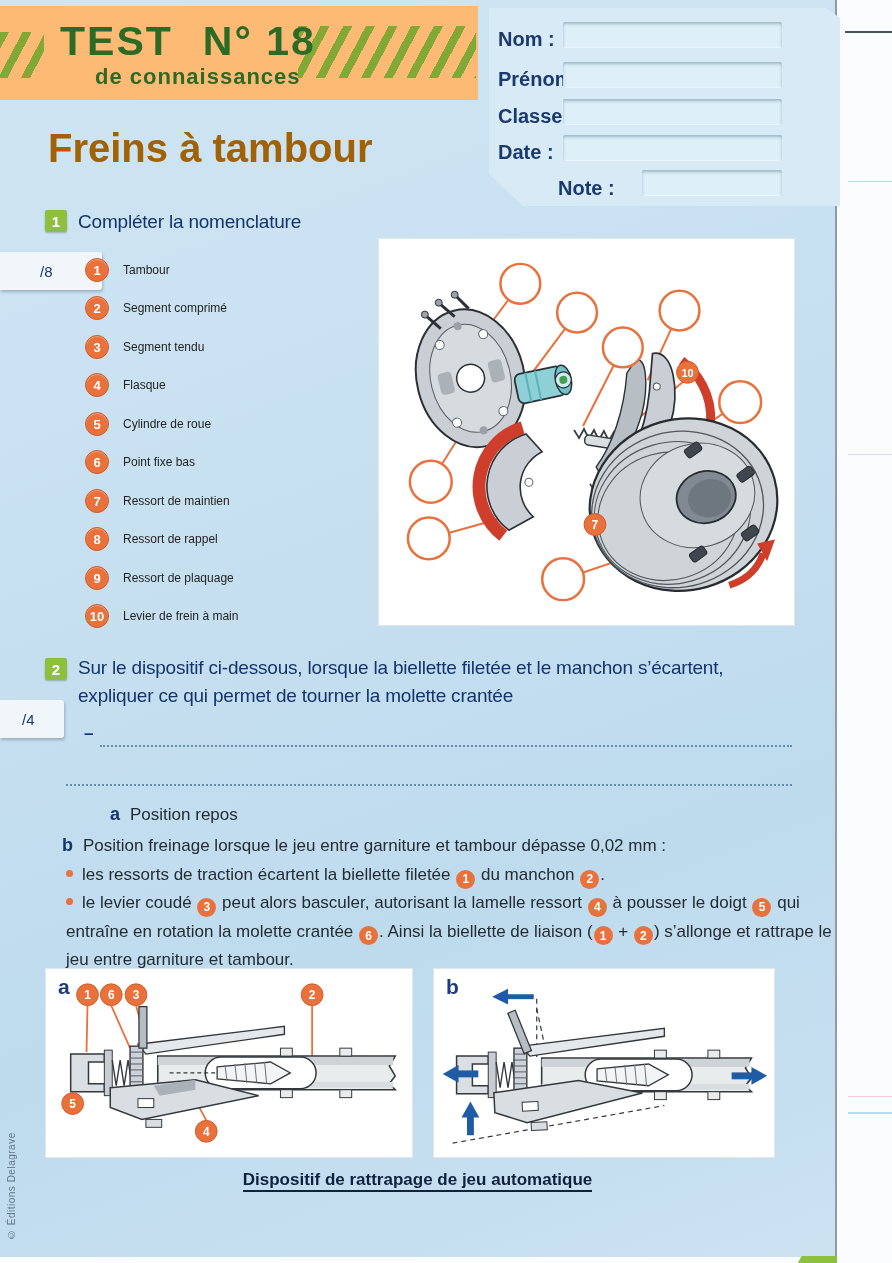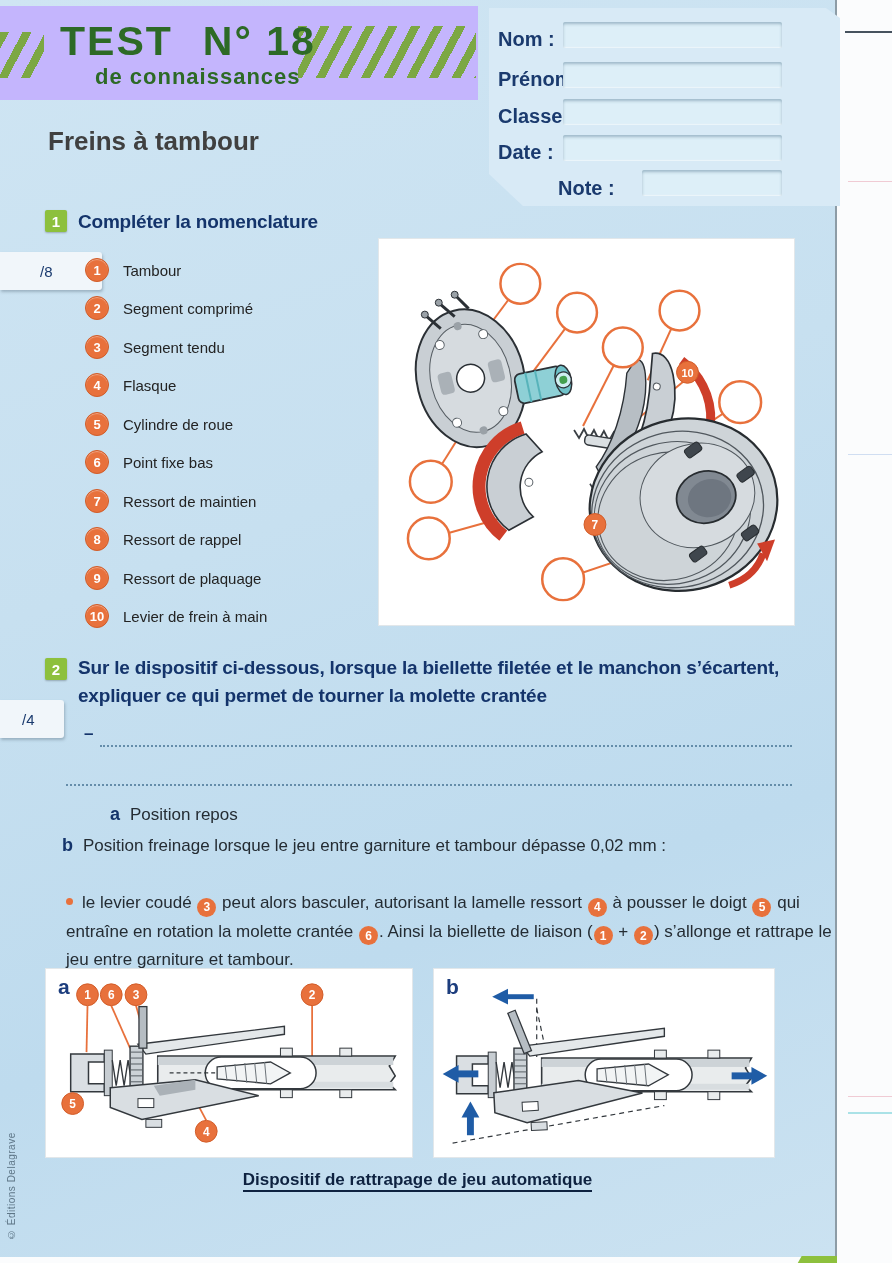--- a/index.html
+++ b/index.html
@@ -3,45 +3,45 @@
 <meta charset="utf-8">
 <style>
   html,body{margin:0;padding:0;}
   .canvas{position:relative;width:892px;height:1263px;background:#fbfcfd;overflow:hidden;
           font-family:"Liberation Sans",sans-serif;}
   .sheet{position:absolute;left:0;top:0;width:835px;height:1257px;
          background:linear-gradient(160deg,#cfe5f3 0%,#c7e0f0 40%,#bedbee 70%,#cbe2f1 100%);
          border-right:2px solid #8d9ca6;}
   .abs{position:absolute;}
   
-  .banner{position:absolute;left:0;top:6px;width:478px;height:94px;background:#c4b5fd;}
+  .banner{position:absolute;left:0;top:6px;width:478px;height:94px;background:#fdba74;}
   .hatch{position:absolute;background:repeating-linear-gradient(118deg,#74a62f 0 8px,rgba(0,0,0,0) 8px 20px);opacity:.9;}
   .test-line{position:absolute;left:60px;top:12px;display:flex;gap:30px;align-items:baseline;
              color:#2d6a26;font-weight:bold;font-size:41px;letter-spacing:2px;}
   .subtitle{position:absolute;left:95px;top:58px;color:#2d6a26;font-weight:bold;font-size:22px;letter-spacing:1px;}
-  .page-title{position:absolute;left:48px;top:126px;color:#404040;font-weight:bold;font-size:26px;}
+  .page-title{position:absolute;left:48px;top:126px;color:#a16207;font-weight:bold;font-size:40px;}
   
   .form-panel{position:absolute;left:489px;top:8px;width:351px;height:198px;background:#d8eaf6;
               clip-path:polygon(0 0,96% 0,100% 5%,100% 100%,34px 100%,0 calc(100% - 32px));}
   .fld-label{position:absolute;color:#1a3a6e;font-weight:bold;font-size:20px;}
   .fld-box{position:absolute;width:219px;height:26px;background:#ddeff8;border-radius:2px;
            box-shadow:inset 0 2px 3px rgba(96,132,155,.5),inset 0 -1px 1px rgba(255,255,255,.6);}
   
   .sq{position:absolute;width:22px;height:22px;background:#8dc03d;color:#fff;font-weight:bold;font-size:15px;
       display:flex;align-items:center;justify-content:center;border-radius:2px;box-shadow:0 1px 2px rgba(0,0,0,.25);}
-  .sec-title{position:absolute;color:#14346b;font-weight:bold;font-size:19px;letter-spacing:-0.2px;}
+  .sec-title{position:absolute;color:#14346b;font-weight:normal;font-size:19px;letter-spacing:-0.2px;}
   .score{position:absolute;left:0;background:#f1f6fa;height:38px;border-radius:0 3px 3px 0;
          box-shadow:1px 2px 3px rgba(70,90,105,.35);color:#1a3a6e;font-size:15px;
          display:flex;align-items:center;}
   
   .nom-item{position:absolute;display:flex;align-items:center;gap:14px;height:24px;}
   .badge{width:22px;height:22px;border-radius:50%;background:#e8713c;border:1px solid #d15c28;color:#fff;
          font-weight:bold;font-size:13px;display:flex;align-items:center;justify-content:center;flex:0 0 auto;
          box-shadow:inset 0 1px 1px rgba(255,255,255,.4);}
-  .nom-label{color:#232323;font-size:15px;}
+  .nom-label{color:#232323;font-size:12px;}
   .whitebox{position:absolute;background:#fff;border:1px solid #e2e7ea;box-sizing:border-box;}
   
   .dotted-line{position:absolute;height:0;border-bottom:2px dotted #55809e;opacity:.85;}
   .para{position:absolute;color:#242c33;font-size:17px;line-height:28px;}
   .ab{color:#14346b;font-weight:bold;font-size:18px;margin-right:10px;}
   .ibadge{display:inline-flex;width:19px;height:19px;border-radius:50%;background:#e8713c;color:#fff;
           font-weight:bold;font-size:12px;align-items:center;justify-content:center;vertical-align:-3px;margin:0 1px;}
   .bdot{display:inline-block;width:7px;height:7px;border-radius:50%;background:#e8713c;vertical-align:3px;margin-right:9px;}
   .fig-label{position:absolute;left:12px;top:6px;color:#1c3d7d;font-weight:bold;font-size:21px;}
   .caption{position:absolute;left:0;top:1170px;width:835px;text-align:center;color:#0e2240;font-weight:bold;
@@ -258,20 +258,23 @@
   <div class="abs" style="left:84px;top:724px;color:#14346b;font-weight:bold;font-size:17px;">–</div>
   <div class="dotted-line" style="left:100px;top:745px;width:692px;"></div>
   <div class="dotted-line" style="left:66px;top:784px;width:726px;"></div>
 
   <div class="para" style="left:66px;top:800px;margin-left:44px;">
     <span class="ab">a</span><span>Position repos</span>
   </div>
   <div class="para" style="left:62px;top:831px;width:760px;">
     <span class="ab">b</span><span>Position freinage lorsque le jeu entre garniture et tambour dépasse 0,02 mm :</span>
   </div>
+  <div class="para" style="left:66px;top:861px;width:764px;">
+    <span class="bdot"></span><span>les ressorts de traction écartent la biellette filetée </span><span class="ibadge">1</span><span> du manchon </span><span class="ibadge">2</span><span>.</span>
+  </div>
   <div class="para" style="left:66px;top:889px;width:766px;line-height:28.5px;">
     <span class="bdot"></span><span>le levier coudé </span><span class="ibadge">3</span><span> peut alors basculer, autorisant la lamelle ressort </span><span class="ibadge">4</span><span> à pousser le doigt </span><span class="ibadge">5</span><span> qui entraîne en rotation la molette crantée </span><span class="ibadge">6</span><span>. Ainsi la biellette de liaison (</span><span class="ibadge">1</span><span> + </span><span class="ibadge">2</span><span>) s’allonge et rattrape le jeu entre garniture et tambour.</span>
   </div>
 
   <div class="whitebox" style="left:45px;top:968px;width:368px;height:190px;">
     <div class="fig-label">a</div>
     <svg width="366" height="188" viewBox="0 0 368 190">
       <g stroke="#e8713c" stroke-width="1.8">
         <line x1="41" y1="37" x2="40" y2="84"></line>
         <line x1="65" y1="37" x2="84" y2="80"></line>

